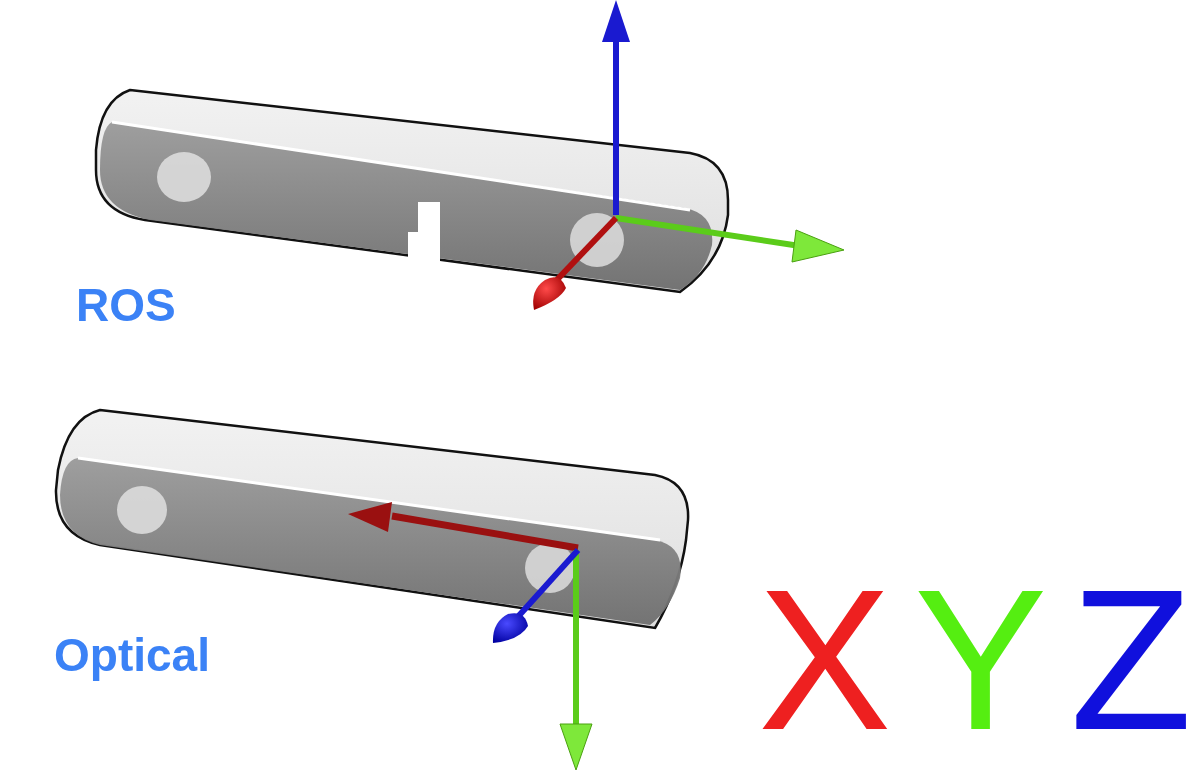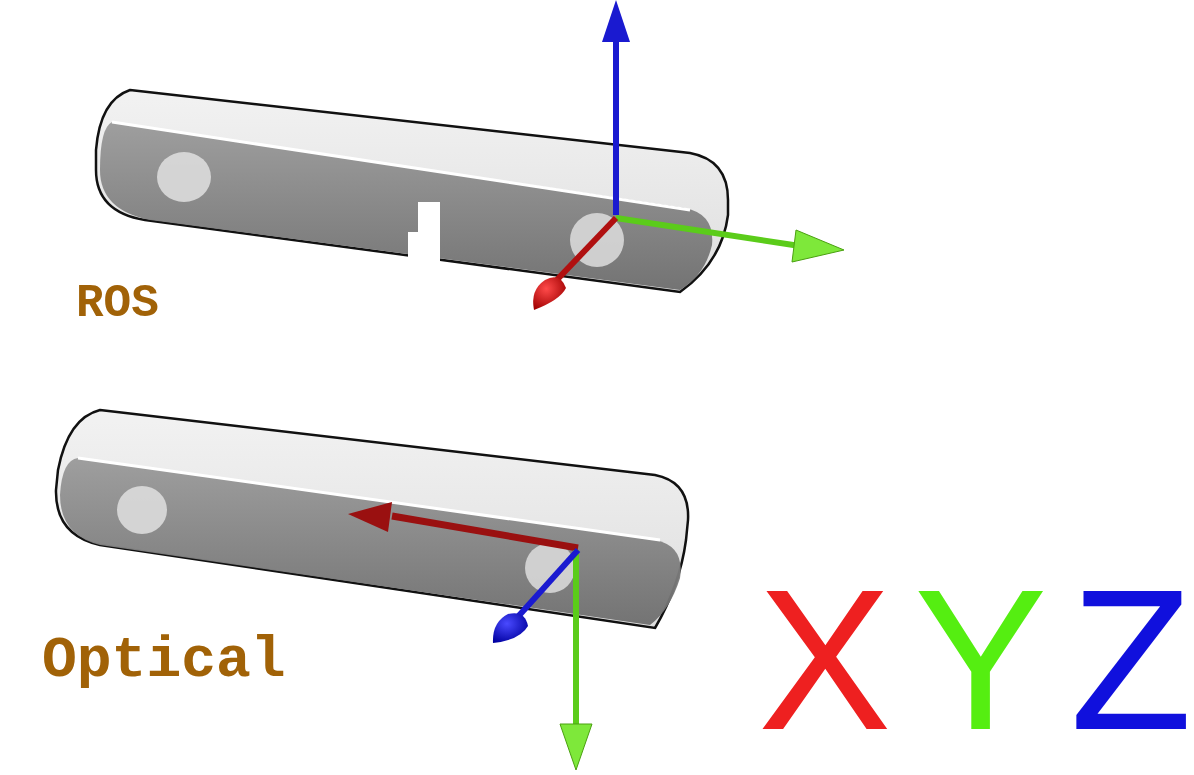--- a/index.html
+++ b/index.html
@@ -1,20 +1,20 @@
 <!DOCTYPE html>
 <html><head>
 <meta charset="utf-8">
 <style>
   html, body { margin:0; padding:0; background:#ffffff; }
   body { width:1194px; height:775px; position:relative; overflow:hidden; font-family:"Liberation Sans", sans-serif; }
   #scene { position:absolute; left:0; top:0; width:1194px; height:775px; }
-  .label { position:absolute; font-family:Liberation Mono, monospace; font-weight:bold; color:#a16207; letter-spacing:0; }
+  .label { position:absolute; font-family:Liberation Sans, sans-serif; font-weight:bold; color:#3b82f6; letter-spacing:0; }
   #ros-label { left:76px; top:278px; font-size:46px; }
-  #optical-label { left:42px; top:628px; font-size:58px; }
+  #optical-label { left:54px; top:628px; font-size:46px; }
   .legend-letter { position:absolute; top:560px; font-family:"Liberation Sans", sans-serif; font-size:200px; line-height:200px; font-weight:normal; }
   #legend-x { left:758px; }
   #legend-y { left:914px; }
   #legend-z { left:1070px; }
 </style>
 </head>
 <body>
 
 <svg id="scene" width="1194" height="775" viewBox="0 0 1194 775" xmlns="http://www.w3.org/2000/svg">
   <defs>

